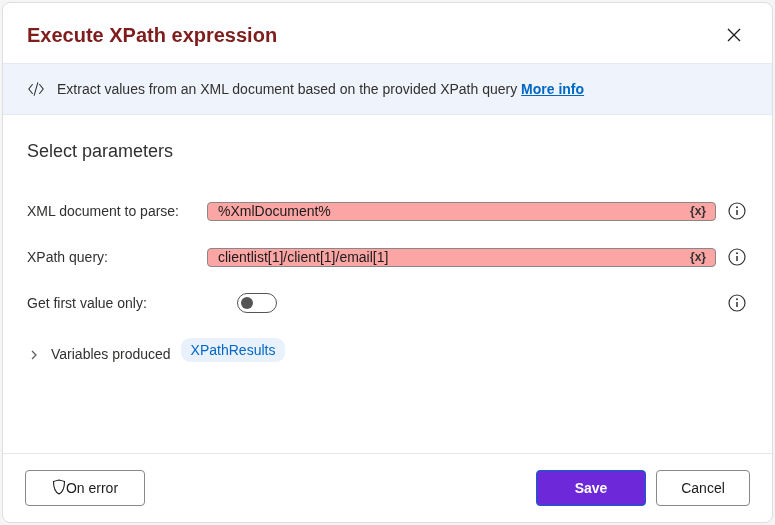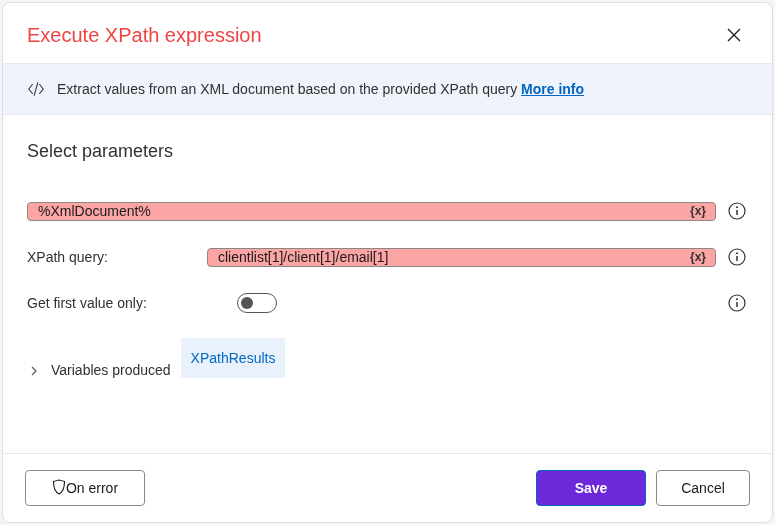--- a/index.html
+++ b/index.html
@@ -21,22 +21,22 @@
     overflow: hidden;
   }
   .dialog-header {
     display: flex;
     align-items: center;
     justify-content: space-between;
     padding: 18px 24px 14px 24px;
   }
   .dialog-title {
     font-size: 20px;
-    font-weight: 400;
-    color: #ef4444;
+    font-weight: 700;
+    color: #7f1d1d;
   }
   .close-btn {
     width: 28px;
     height: 28px;
     display: flex;
     align-items: center;
     justify-content: center;
     cursor: pointer;
     color: #1b1b1b;
     border: none;
@@ -189,22 +189,22 @@
     padding: 0;
   }
   .variables-label {
     font-size: 14px;
     color: #323130;
   }
   .var-chip {
     background: #e9f2fc;
     color: #0067c5;
     font-size: 14px;
-    padding: 12px 10px;
-    border-radius: 0;
+    padding: 4px 10px;
+    border-radius: 9px;
     cursor: pointer;
   }
 
   .footer {
     border-top: 1px solid #e7e7e7;
     padding: 16px 22px;
     display: flex;
     align-items: center;
     justify-content: space-between;
   }
@@ -265,20 +265,21 @@
     </span>
     <span>
       <span>Extract values from an XML document based on the provided XPath query </span><a>More info</a>
     </span>
   </div>
 
   <div class="content">
     <div class="section-title">Select parameters</div>
 
     <div class="form-row">
+      <div class="form-label">XML document to parse:</div>
       <div class="form-field">
         <div class="text-input-wrap">
           <input class="text-input" type="text" value="%XmlDocument%" style="">
           <button class="var-btn">{x}</button>
         </div>
         <button class="info-icon">
           <svg width="18" height="18" viewBox="0 0 18 18">
               <circle cx="9" cy="9" r="8" stroke="currentColor" stroke-width="1.2" fill="none"></circle>
               <circle cx="9" cy="5.2" r="1" fill="currentColor"></circle>
               <path d="M9 8 V13" stroke="currentColor" stroke-width="1.5"></path>

